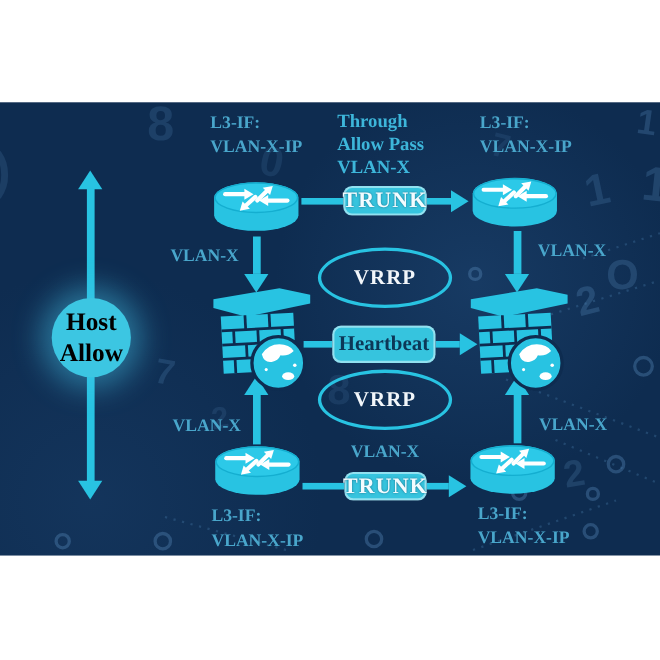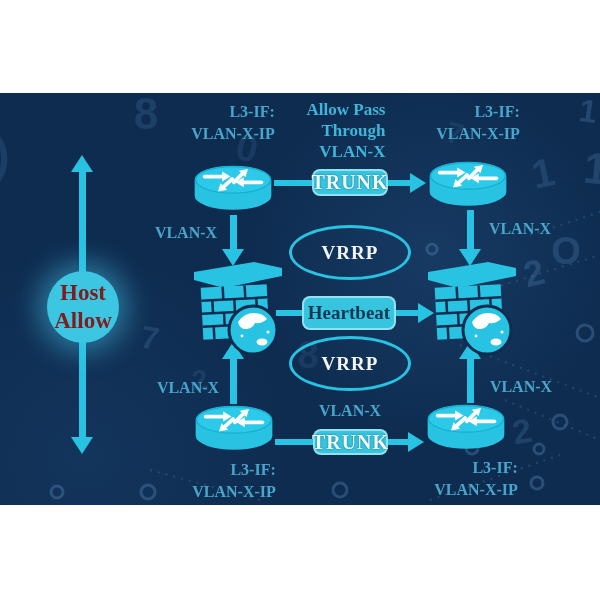--- a/index.html
+++ b/index.html
@@ -34,32 +34,32 @@
   .pill.trunk{color:var(--trunk-text);font-size:20px;letter-spacing:1px;
         text-shadow:0 0 2px rgba(8,40,70,.6);}
   .pill.heartbeat{color:var(--heartbeat-text);font-size:19px;}
 
   
   .vrrp{position:absolute;width:122px;height:55px;border:3px solid var(--primary);
         border-radius:50%;display:flex;align-items:center;justify-content:center;
         color:#f2f6fa;font-weight:bold;font-size:19px;letter-spacing:1px;box-sizing:border-box;}
 
   
-  .lbl{position:absolute;transform:translateX(-50%);text-align:right;font-weight:bold;
+  .lbl{position:absolute;transform:translateX(-50%);text-align:left;font-weight:bold;
        white-space:nowrap;font-family:Liberation Serif, serif;}
   .teal{color:var(--label-teal);font-size:16px;}
   .allow{color:var(--allow-teal);font-size:17px;line-height:21px;}
   .l3{line-height:22px;}
   .l3 span{display:block;}
   .allow span{display:block;}
 
   .host-circle{position:absolute;left:47px;top:178px;width:72px;height:72px;border-radius:50%;
        background:#3cc6e2;box-shadow:0 0 26px 10px rgba(70,200,235,.45);
        display:flex;flex-direction:column;align-items:center;justify-content:center;
-       color:#7f1d1d;font-weight:bold;font-size:23px;line-height:28px;text-align:left;}
+       color:#000000;font-weight:bold;font-size:23px;line-height:28px;text-align:left;}
 
   .icon{position:absolute;}
 </style>
 </head>
 <body>
 
 <div class="canvas">
   <div class="stage">
 
     <svg class="bg-decor">
@@ -251,22 +251,22 @@
         <circle cx="78" cy="72" r="1.6"></circle>
           <circle cx="52" cy="76" r="1.4"></circle>
       </g>
     </svg>
 
     <div class="lbl teal l3" style="left:233px;top:8px;">
       <span>L3-IF:</span>
       <span>VLAN-X-IP</span>
     </div>
     <div class="lbl allow" style="left:346px;top:6px;">
+      <span>Through</span>
       <span>Allow Pass</span>
-      <span>Through</span>
       <span>VLAN-X</span>
     </div>
     <div class="lbl teal l3" style="left:478px;top:8px;">
       <span>L3-IF:</span>
       <span>VLAN-X-IP</span>
     </div>
 
     <div class="lbl teal" style="left:186px;top:131px;">VLAN-X</div>
     <div class="lbl teal" style="left:520px;top:127px;">VLAN-X</div>
     <div class="lbl teal" style="left:188px;top:286px;">VLAN-X</div>

